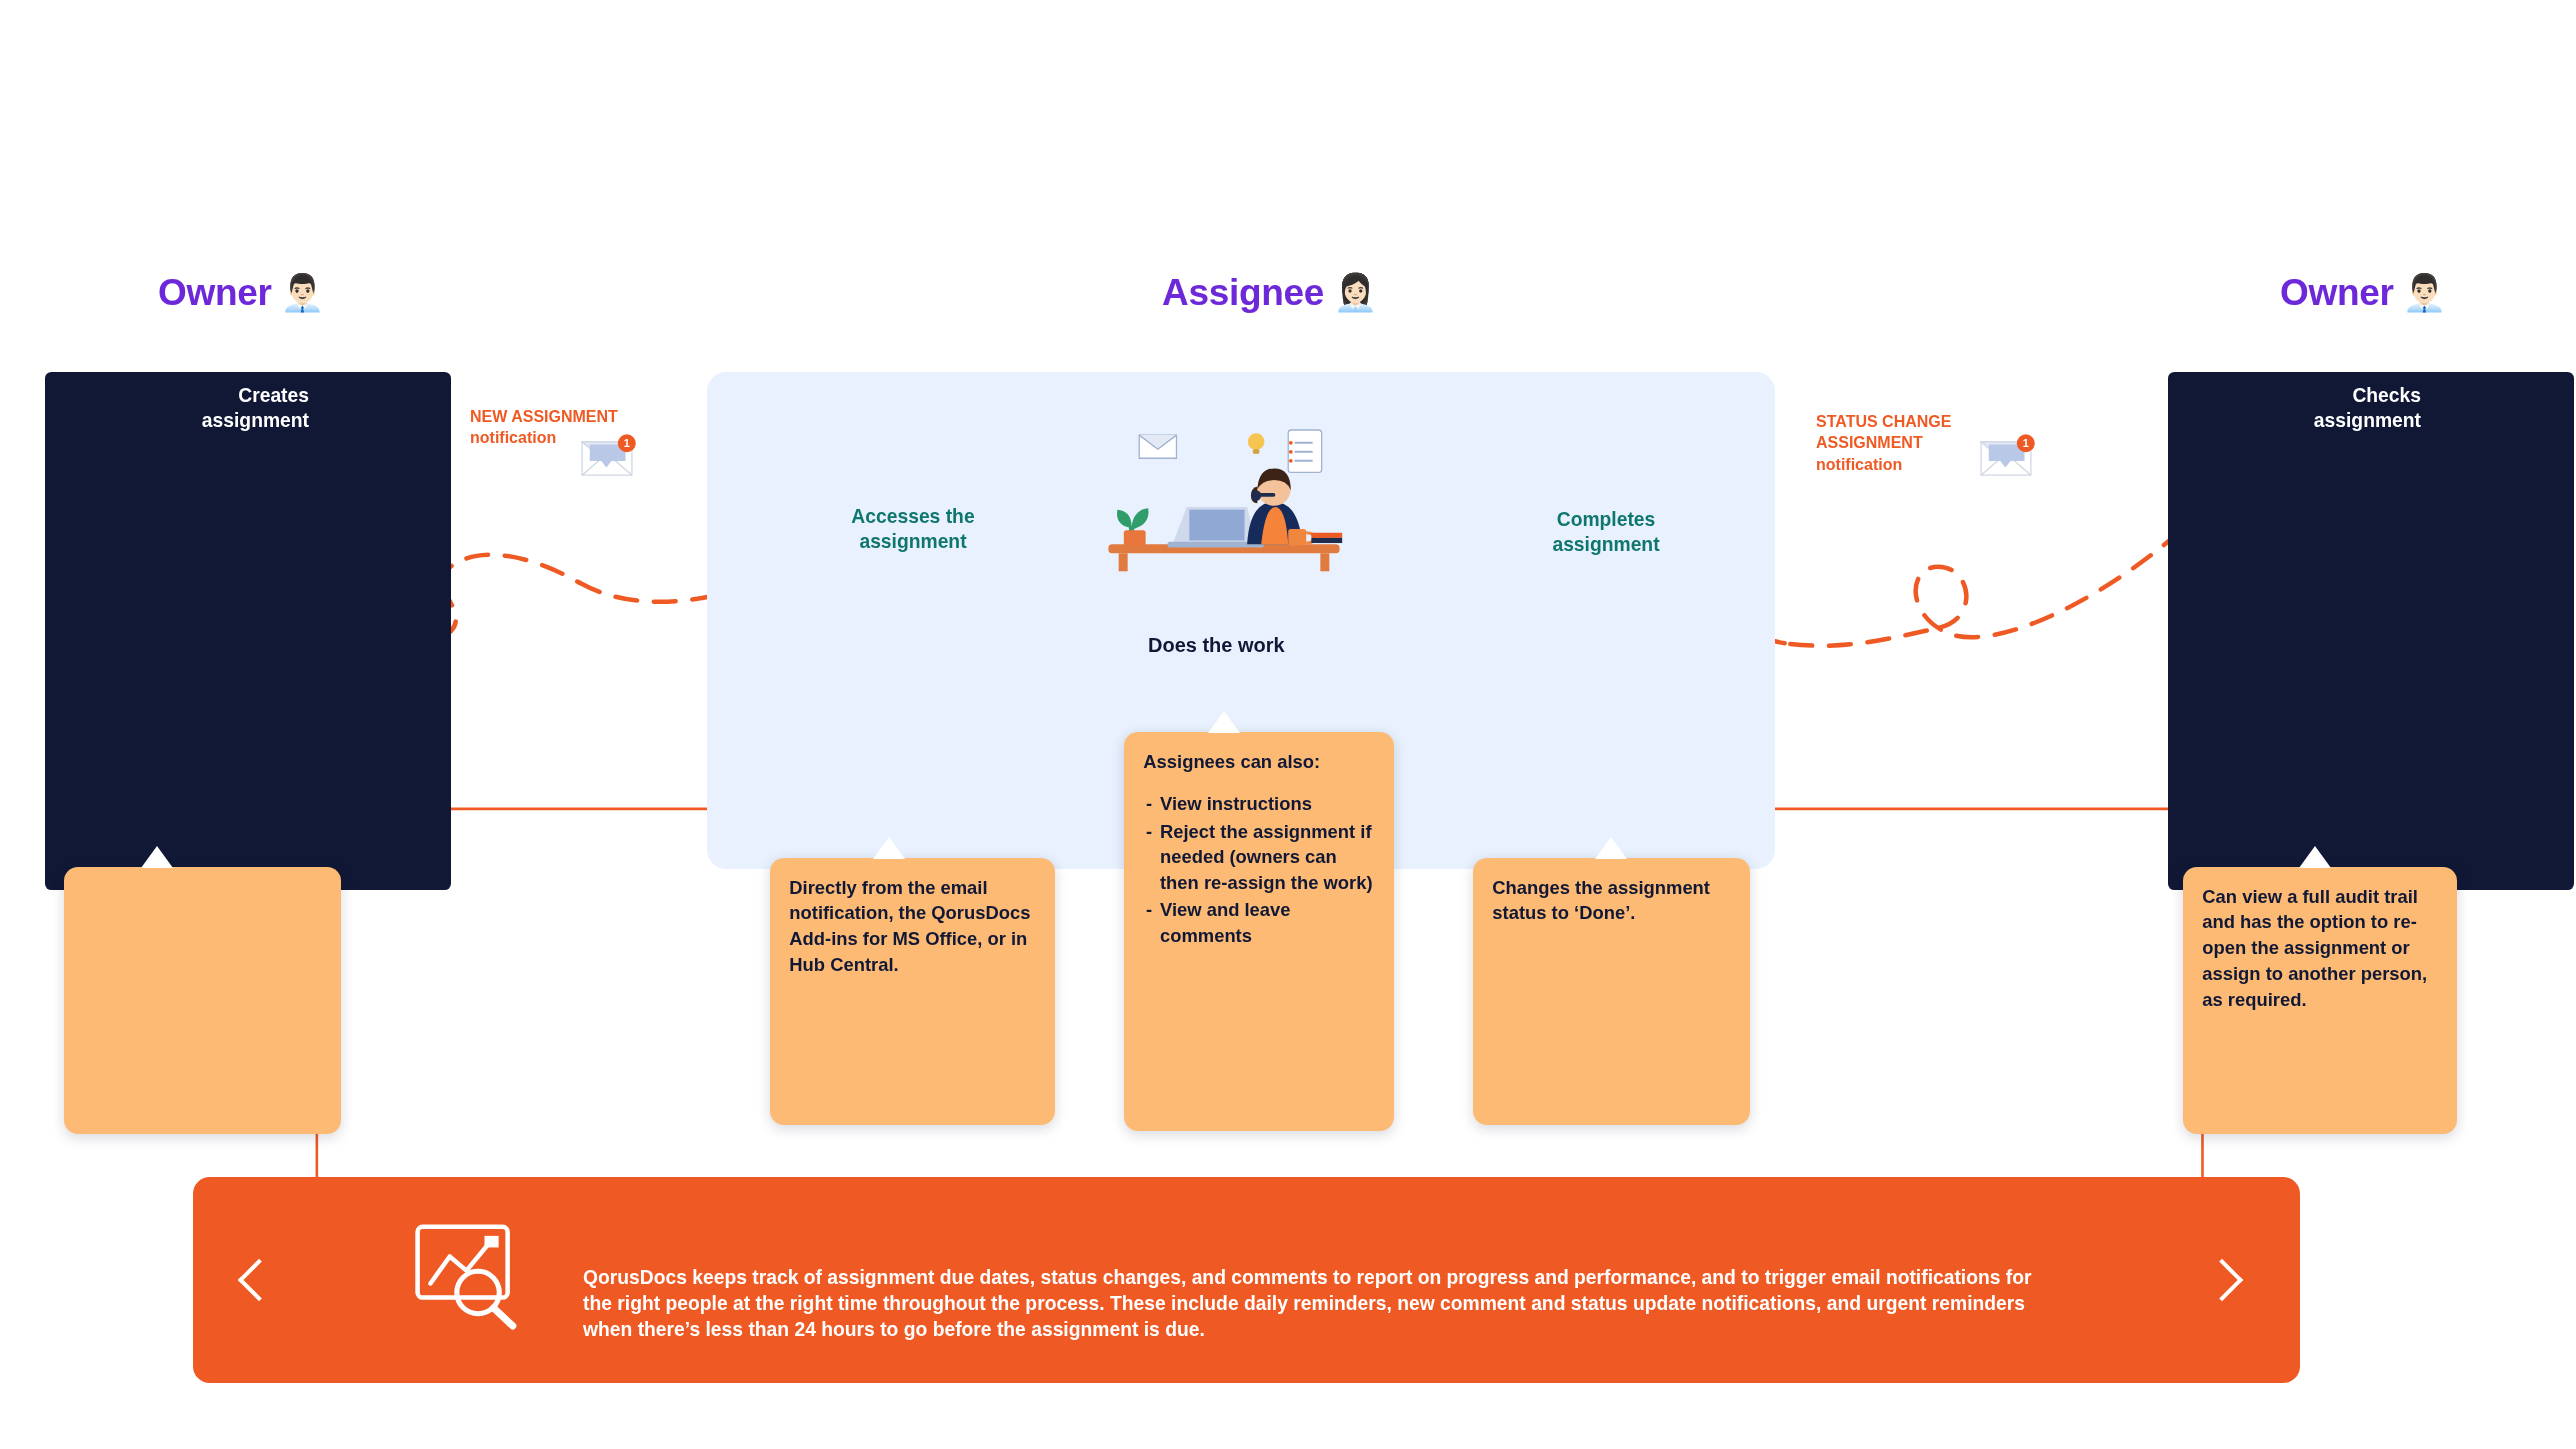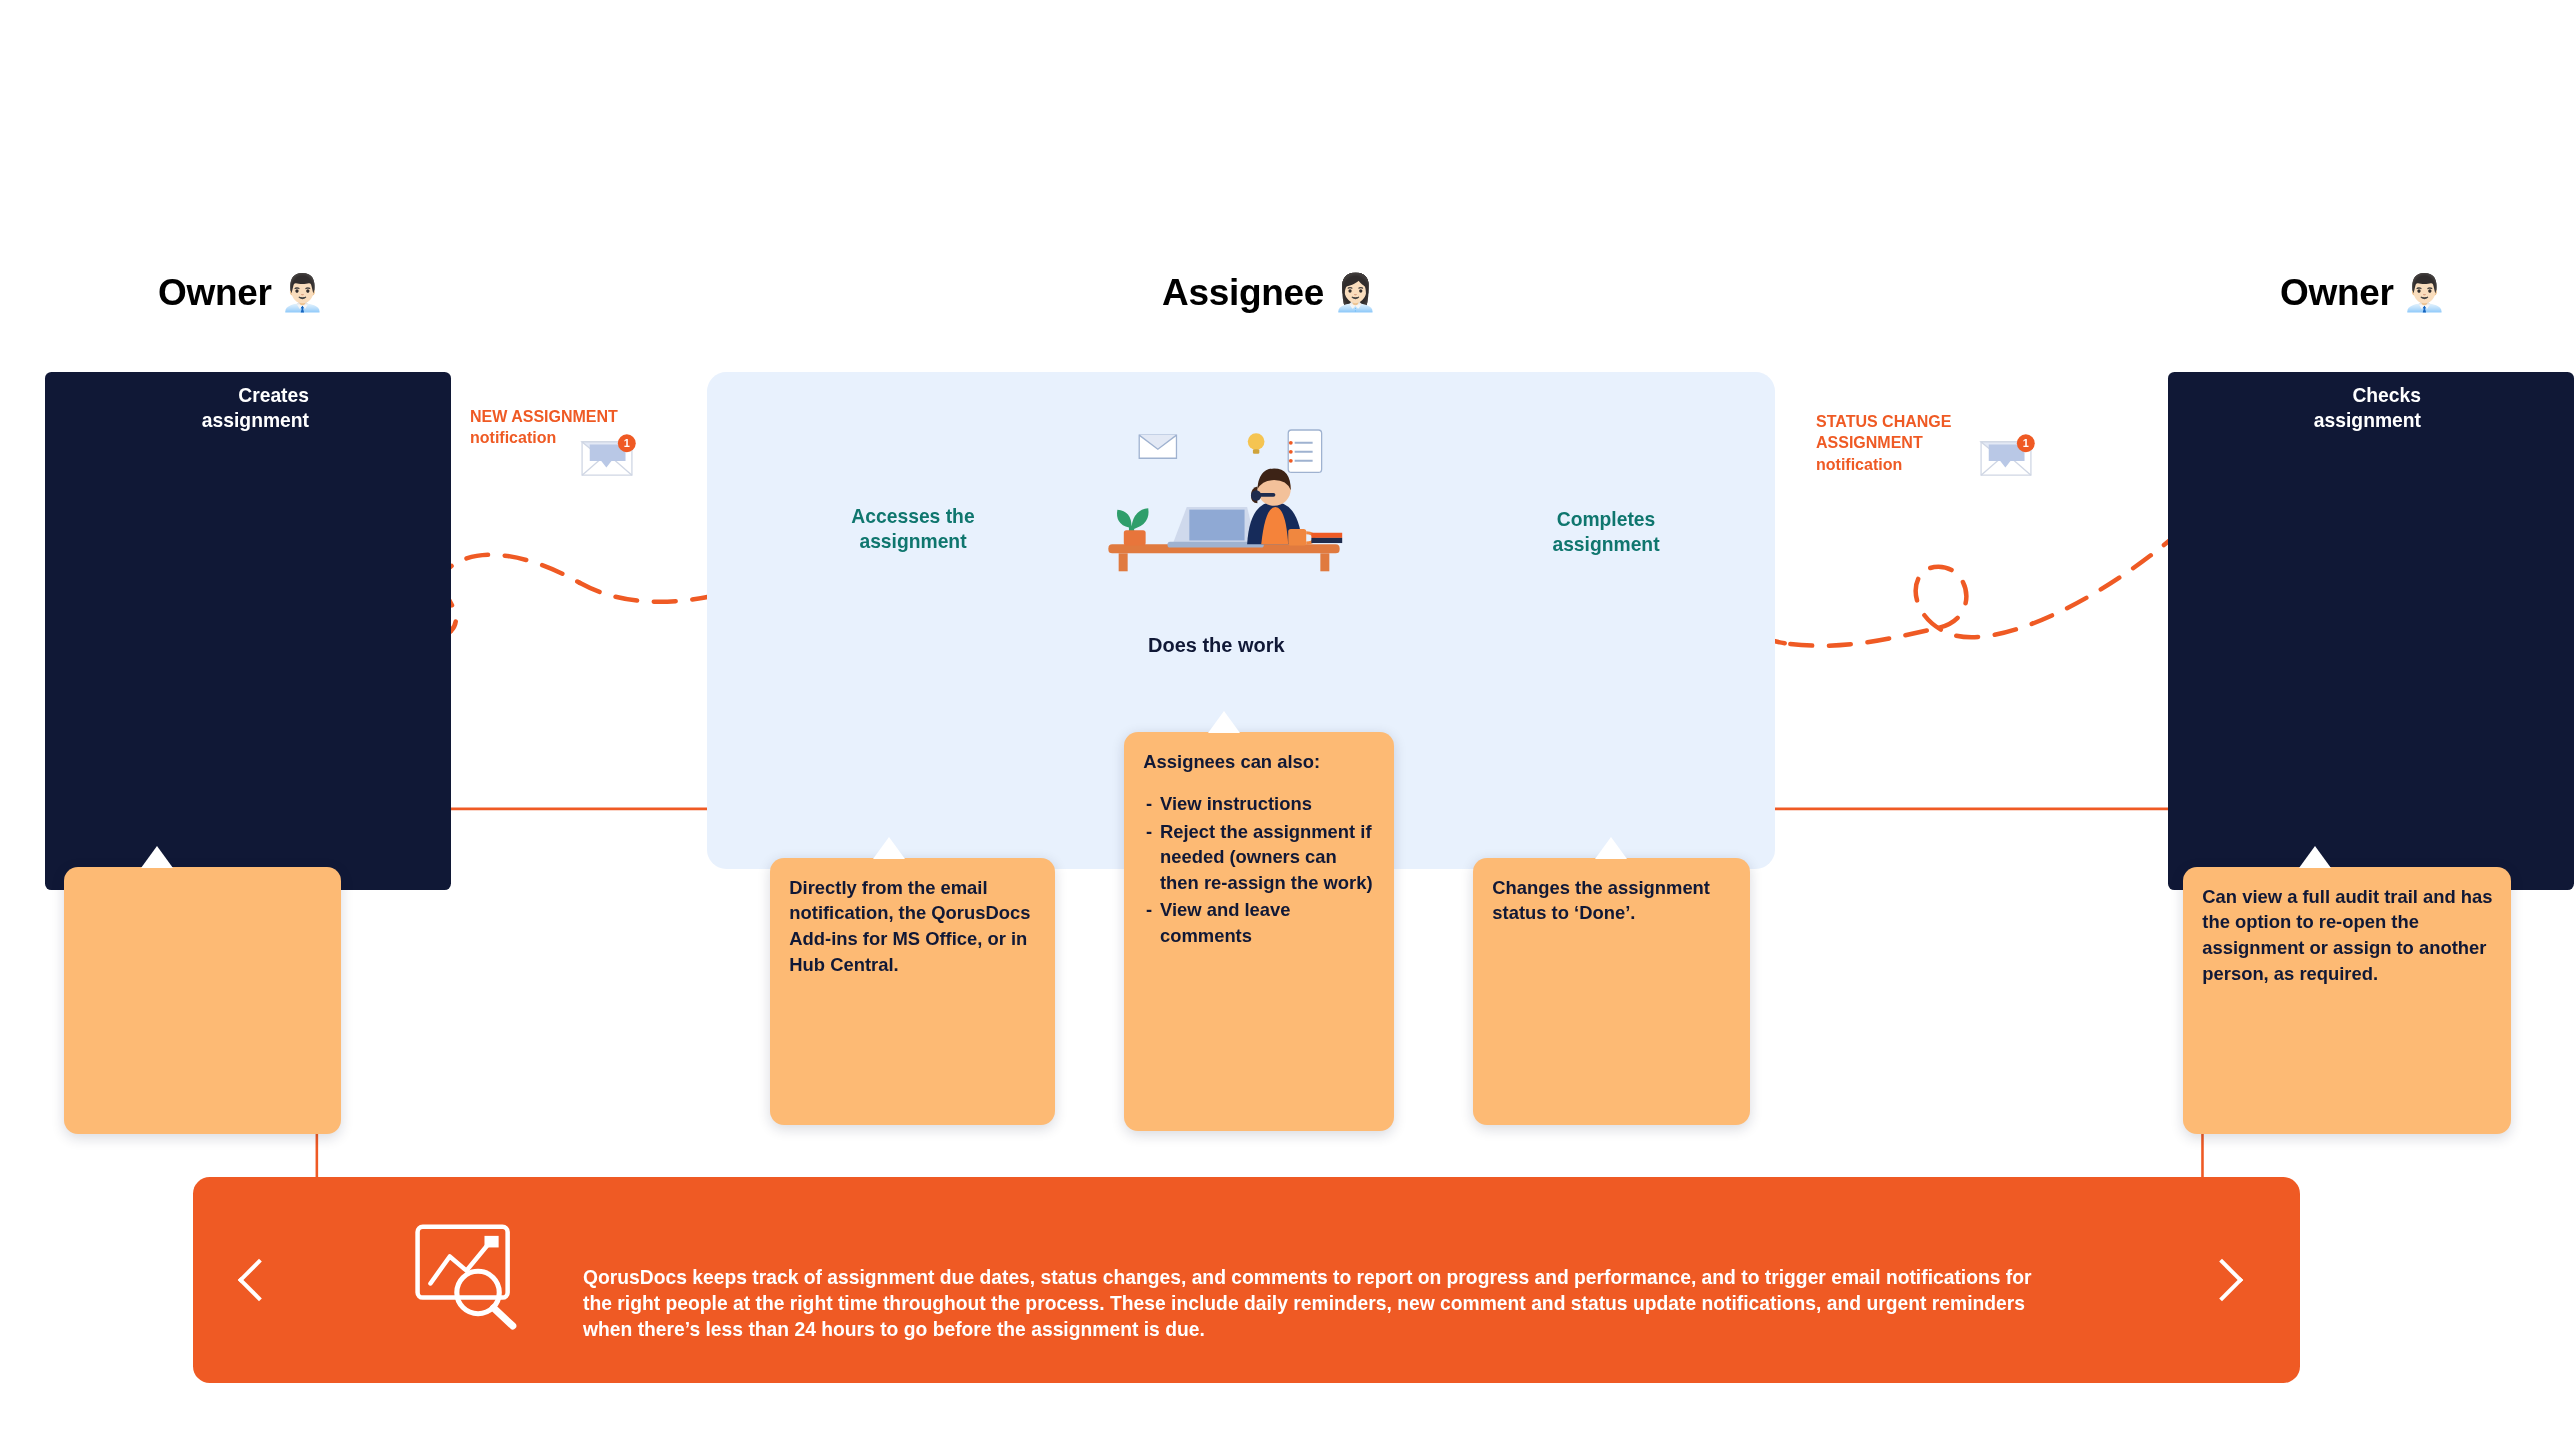--- a/index.html
+++ b/index.html
@@ -29,21 +29,21 @@
   }
 
   
   .role-heading {
     position: absolute;
     display: flex;
     align-items: center;
     gap: 9px;
     font-size: 37px;
     font-weight: 700;
-    color: #000000;
+    color: #6d28d9;
     letter-spacing: -0.3px;
     white-space: nowrap;
   }
   .role-heading .emoji { font-size: 36px; line-height: 1; }
 
   
   .dark-panel {
     position: absolute;
     background: #101836;
     border-radius: 6.4px;
@@ -367,21 +367,21 @@
       <li>Reject the assignment if needed (owners can then re-assign the work)</li>
       <li>View and leave comments</li>
     </ul>
   </div>
 
   <div class="bubble" style="left:1473px; top:858px; width:277px; min-height:267px;">
     <span class="tail" style="left:122px;"></span>
     <span class="b-title">Changes the assignment status to ‘Done’.</span>
   </div>
 
-  <div class="bubble" style="left:2183px; top:867px; width:328px; min-height:267px;">
+  <div class="bubble" style="left:2183px; top:867px; width:274px; min-height:267px;">
     <span class="tail" style="left:116px;"></span>
     <span class="b-title">Can view a full audit trail and has the option to re-open the assignment or assign to another person, as required.</span>
   </div>
 
   <div class="banner"></div>
 
   <div class="arrow-btn" style="left:232px; top:1249px;">
     <span class="chev left"></span>
   </div>
   <div class="arrow-btn" style="left:2202px; top:1249px;">

